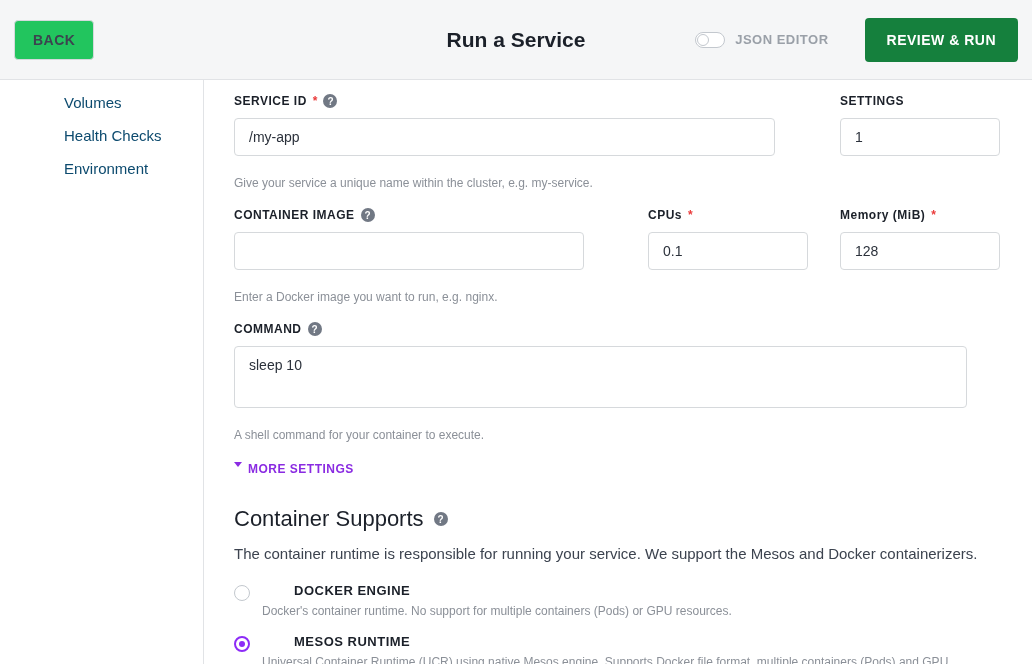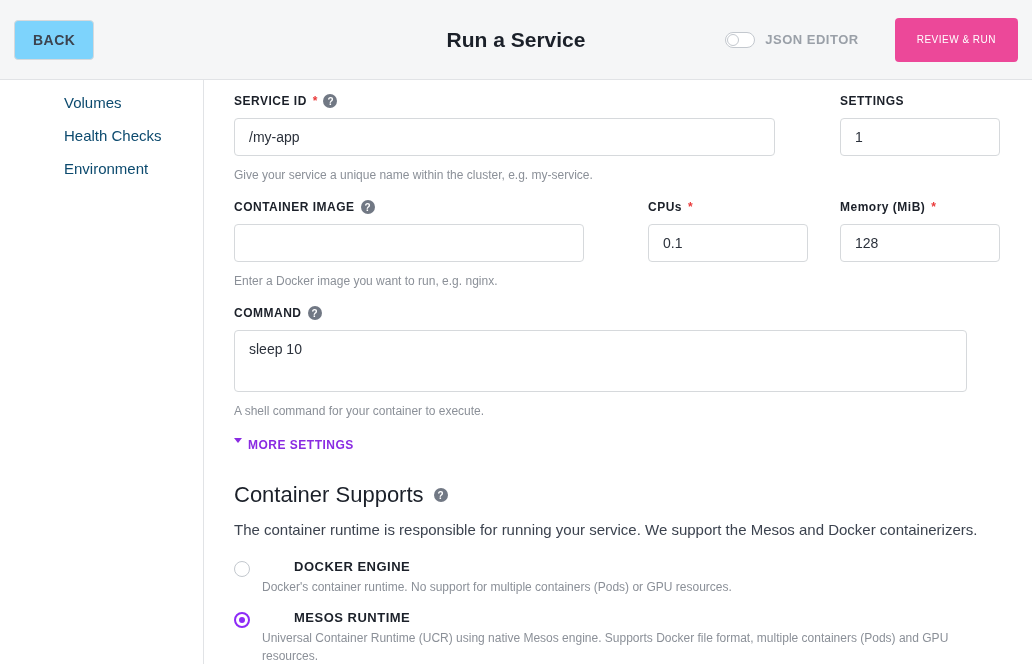--- a/index.html
+++ b/index.html
@@ -1,26 +1,26 @@
 <!DOCTYPE html>
 <html><head>
   <meta charset="utf-8">
   <style>
     * { margin: 0; padding: 0; box-sizing: border-box; font-family: -apple-system, BlinkMacSystemFont, "Segoe UI", Helvetica, Arial, sans-serif; }
     body { width: 1032px; height: 664px; background: #fff; color: #1b2029; overflow: hidden; }
 
     .topbar { height: 80px; background: #f5f6f7; border-bottom: 1px solid #e1e3e6; display: flex; align-items: center; justify-content: space-between; padding: 0 14px; }
-    .back-btn { border: 1px solid #d6d9dc; background: #7dd3fc; border-radius: 4px; height: 40px; padding: 0 18px; font-size: 14px; font-weight: 700; letter-spacing: 0.5px; color: #3c434f; cursor: pointer; }
+    .back-btn { border: 1px solid #d6d9dc; background: #22c55e; border-radius: 4px; height: 40px; padding: 0 18px; font-size: 14px; font-weight: 700; letter-spacing: 0.5px; color: #3c434f; cursor: pointer; }
     .page-title { position: absolute; left: 50%; transform: translateX(-50%); font-size: 21px; font-weight: 600; color: #1b2029; }
     .topbar-right { display: flex; align-items: center; gap: 36px; }
     .json-editor-wrap { display: flex; align-items: flex-start; gap: 10px; }
     .toggle { width: 30px; height: 16px; border-radius: 10px; border: 1px solid #c3c8ce; position: relative; background: #fff; cursor: pointer; }
     .toggle-thumb { position: absolute; left: 1px; top: 1px; width: 12px; height: 12px; border-radius: 50%; border: 1px solid #c3c8ce; background: #fff; }
     .json-editor-label { font-size: 13px; font-weight: 700; letter-spacing: 0.5px; color: #9aa0a8; }
-    .primary-btn { background: #ec4899; color: #fff; border: none; border-radius: 4px; height: 44px; padding: 0 22px; font-size: 10px; font-weight: 400; letter-spacing: 0.5px; cursor: pointer; }
+    .primary-btn { background: #15803d; color: #fff; border: none; border-radius: 4px; height: 44px; padding: 0 22px; font-size: 14px; font-weight: 700; letter-spacing: 0.5px; cursor: pointer; }
 
     .content-row { display: flex; height: calc(100% - 80px); }
     .sidebar { width: 204px; border-right: 1px solid #e1e3e6; padding-top: 14px; }
     .sidebar-item { padding: 8px 0 8px 64px; font-size: 15px; color: #0c4a6e; cursor: pointer; font-weight: 500; }
     .sidebar-item:first-child { padding-top: 0; }
 
     .main { flex: 1; padding: 14px 32px 0 30px; overflow: hidden; }
     .form-row { display: flex; gap: 32px; margin-bottom: 2px; }
     .form-col { display: flex; flex-direction: column; }
     .col-service-id, .col-image { width: 541px; }
@@ -28,21 +28,21 @@
     .col-command { width: 733px; justify-content: space-between; }
     .col-memory { margin-left: auto; }
     .col-cpus { margin-left: 0; }
 
     .form-label-row { display: flex; align-items: center; gap: 6px; margin-bottom: 10px; }
     .form-label { font-size: 12px; font-weight: 700; letter-spacing: 0.5px; color: #1b2029; }
     .req-star { color: #ea3b3b; font-size: 12px; font-weight: 700; }
     .help-icon { width: 14px; height: 14px; border-radius: 50%; background: #717884; color: #fff; display: inline-flex; align-items: center; justify-content: center; font-size: 10px; font-weight: 700; cursor: pointer; }
     .text-input { height: 38px; border: 1px solid #d6d9dc; border-radius: 4px; padding: 0 14px; font-size: 14px; color: #2b313b; background: #fff; }
     .textarea-input { height: 62px; border: 1px solid #d6d9dc; border-radius: 4px; padding: 10px 14px; font-size: 14px; color: #2b313b; background: #fff; resize: none; font-family: inherit; }
-    .hint { font-size: 12px; color: #8b9098; margin-top: 12px; }
+    .hint { font-size: 12px; color: #8b9098; margin-top: 20px; }
 
     .second-row { margin-top: 18px; }
     .row-image { display: flex; gap: 32px; }
     .col-image { width: 350px; }
     .col-cpus-wrap { display: flex; gap: 32px; margin-left: auto; }
 
     .command-row { margin-top: 18px; }
 
     .more-settings { margin-top: 20px; display: flex; align-items: flex-start; gap: 6px; color: #8a2be2; font-size: 12px; font-weight: 700; letter-spacing: 0.5px; cursor: pointer; }
     .caret-down { width: 0; height: 0; border-left: 4px solid transparent; border-right: 4px solid transparent; border-top: 5px solid #8a2be2; }

